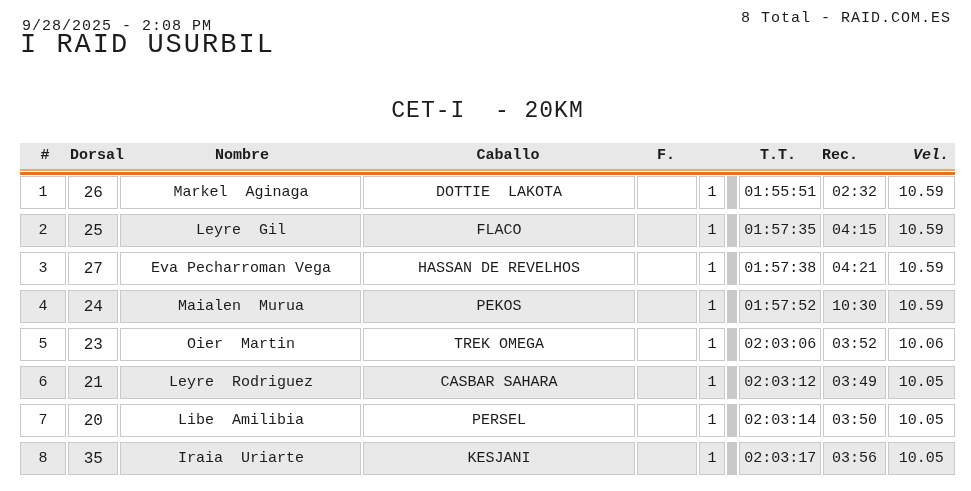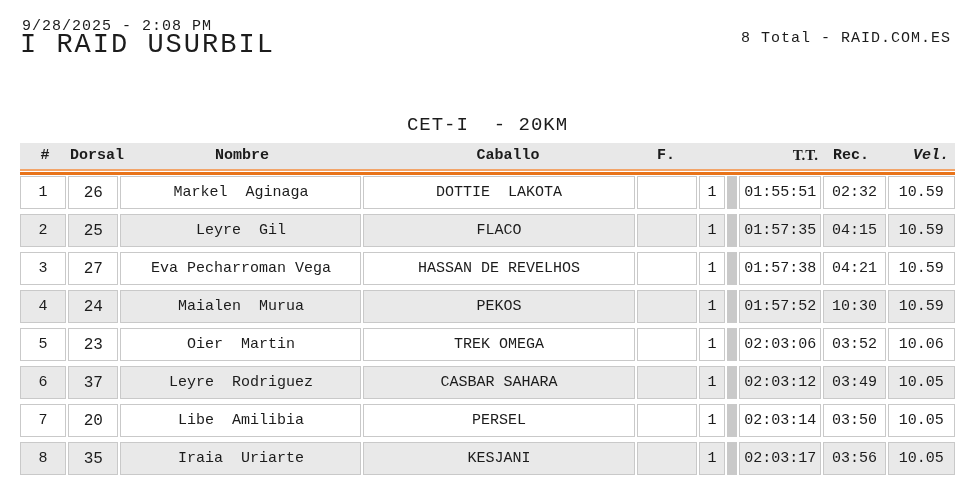--- a/index.html
+++ b/index.html
@@ -12,40 +12,40 @@
 
   .meta-date {
     position:absolute; left:22px; top:18px;
     font-size:15px; letter-spacing:1px; white-space:pre;
   }
   .page-title {
     position:absolute; left:20px; top:30px;
     font-size:27px; letter-spacing:2px; white-space:pre;
   }
   .meta-total {
-    position:absolute; right:20px; top:30px;
+    position:absolute; right:20px; top:10px;
     font-size:15px; letter-spacing:1px; white-space:pre;font-family:Liberation Mono, monospace;
   }
   .category {
-    position:absolute; left:20px; top:114px; width:935px;
-    text-align:center; font-size:19px; letter-spacing:1px; white-space:pre;
+    position:absolute; left:20px; top:98px; width:935px;
+    text-align:center; font-size:23px; letter-spacing:1px; white-space:pre;
   }
 
   .table-wrap { position:absolute; left:20px; top:143px; width:935px; }
 
   table { table-layout:fixed; border-collapse:separate; width:935px; }
 
   .head-table { border-spacing:2px 0; background:#e8e8e8; }
   .head-table th {
     font-size:15px; font-weight:bold; padding:4px 0 5px 0;
     white-space:pre; overflow:visible; text-align:center;
   }
   .head-table th.h-caballo { text-align:center; padding-left:18px; }
-  .head-table th.h-tt  { text-align:right; padding-right:2px;font-family:Liberation Serif, serif; }
-  .head-table th.h-rec { text-align:center; padding-right:4px; }
+  .head-table th.h-tt  { text-align:center; padding-right:2px; }
+  .head-table th.h-rec { text-align:left; padding-right:4px; }
   .head-table th.h-vel { text-align:right; padding-right:4px;font-style:italic; }
 
   .rule-light { height:2px; background:#f2a469; }
   .rule-gap   { height:1px; background:#ffffff; }
   .rule-dark  { height:3px; background:#e8731a; }
 
   .body-table { border-spacing:2px 5px; margin:-4px -2px 0 -2px; width:939px; }
   .body-table td {
     border:1px solid #c9c9c9; background:#ffffff;
     height:31px; padding:0; text-align:center;
@@ -170,21 +170,21 @@
         <td class="cell-caballo">TREK OMEGA</td>
         <td class="cell-f-empty"></td>
         <td class="cell-f">1</td>
         <td class="cell-sep"></td>
         <td class="cell-tt">02:03:06</td>
         <td class="cell-rec">03:52</td>
         <td class="cell-vel">10.06</td>
       </tr>
           <tr class="alt">
         <td class="cell-pos">6</td>
-        <td class="cell-dorsal">37</td>
+        <td class="cell-dorsal">21</td>
         <td class="cell-nombre">Leyre  Rodriguez</td>
         <td class="cell-caballo">CASBAR SAHARA</td>
         <td class="cell-f-empty"></td>
         <td class="cell-f">1</td>
         <td class="cell-sep"></td>
         <td class="cell-tt">02:03:12</td>
         <td class="cell-rec">03:49</td>
         <td class="cell-vel">10.05</td>
       </tr>
           <tr>

